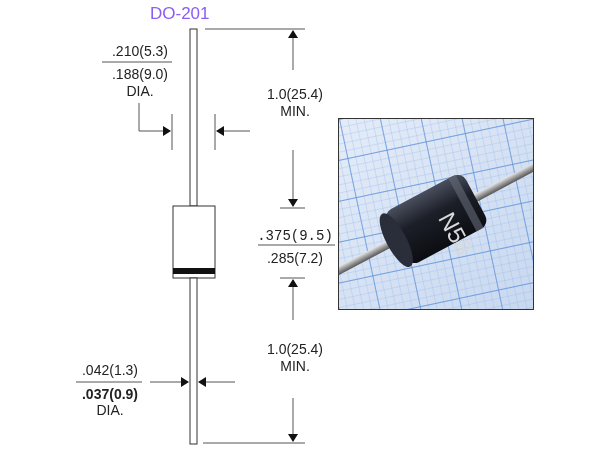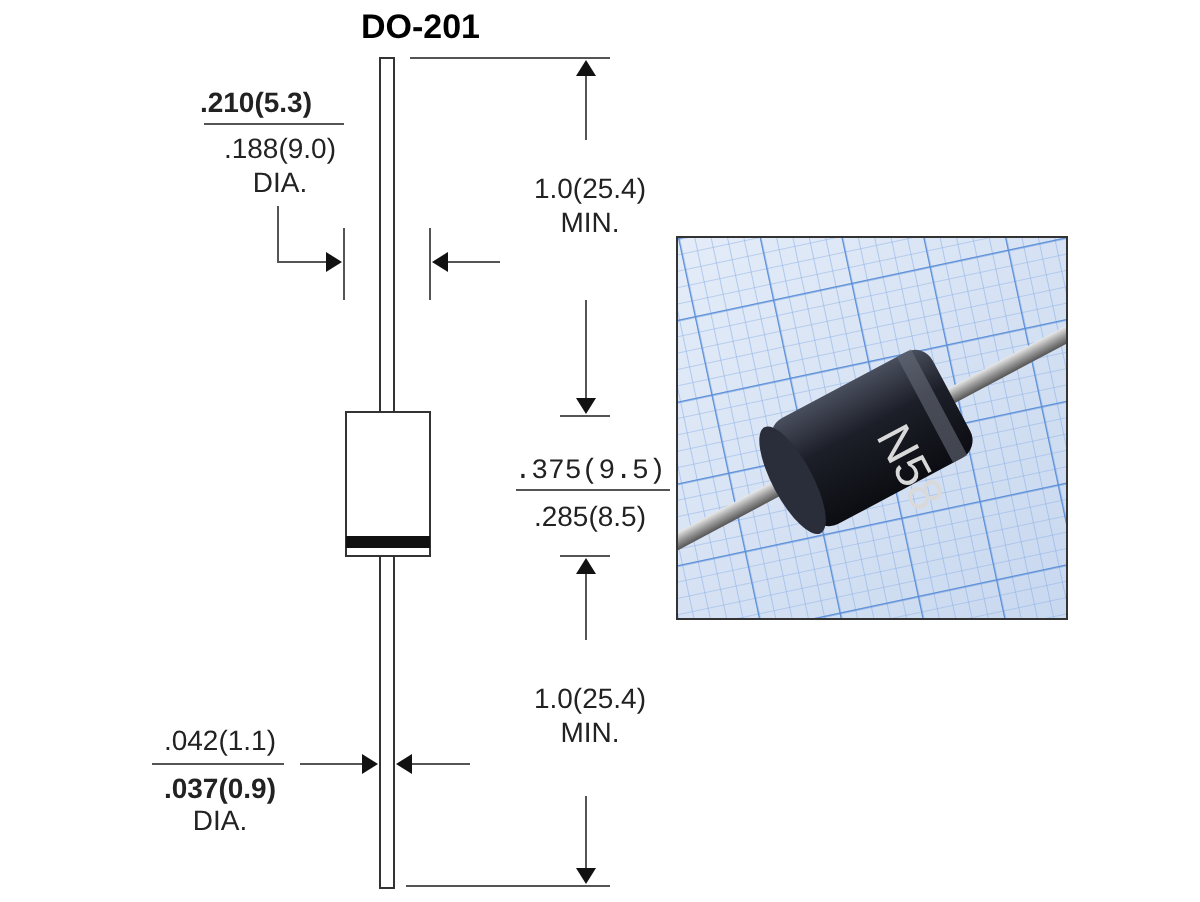--- a/index.html
+++ b/index.html
@@ -1,19 +1,19 @@
 <!DOCTYPE html>
 <html><head>
 <meta charset="utf-8">
 <style>
   html, body { margin:0; padding:0; }
   body { width:600px; height:451px; background:#ffffff; position:relative; overflow:hidden;
          font-family:"Liberation Sans", sans-serif; color:#1a1a1a; }
   .abs { position:absolute; }
-  .title { left:150px; top:4px; width:90px; text-align:right; font-weight:bold; font-size:17px; color:#000000; }
+  .title { left:150px; top:4px; width:90px; text-align:left; font-weight:normal; font-size:17px; color:#8b5cf6; }
   .lbl { font-size:14px; line-height:16px; color:#222; white-space:nowrap; }
   .c { text-align:center; }
   svg.draw { position:absolute; left:0; top:0; }
   .photo { left:338px; top:118px; width:194px; height:190px; border:1px solid #333; overflow:hidden;
            background:#d7e4f5; }
 </style>
 </head>
 <body>
 
 <div class="abs title">DO-201</div>
@@ -48,34 +48,34 @@
   <line x1="172" y1="114" x2="172" y2="150" stroke="#555" stroke-width="1"></line>
   <line x1="215" y1="114" x2="215" y2="150" stroke="#555" stroke-width="1"></line>
   <polyline points="139,103 139,131 170,131" fill="none" stroke="#555" stroke-width="1" marker-end="url(#ah)"></polyline>
   <line x1="250" y1="131" x2="217" y2="131" stroke="#555" stroke-width="1" marker-end="url(#ah)"></line>
 
   <line x1="76" y1="382" x2="142" y2="382" stroke="#555" stroke-width="1"></line>
   <line x1="150" y1="382" x2="188" y2="382" stroke="#555" stroke-width="1" marker-end="url(#ah)"></line>
   <line x1="235" y1="382" x2="199" y2="382" stroke="#555" stroke-width="1" marker-end="url(#ah)"></line>
 </svg>
 
-<div class="abs lbl c" style="left:88px;top:43px;width:80px;font-weight:bold;">.210(5.3)</div>
+<div class="abs lbl c" style="left:100px;top:43px;width:80px;">.210(5.3)</div>
 <div class="abs lbl c" style="left:100px;top:66px;width:80px;">.188(9.0)</div>
 <div class="abs lbl c" style="left:100px;top:83px;width:80px;">DIA.</div>
 
 <div class="abs lbl c" style="left:255px;top:86px;width:80px;">1.0(25.4)</div>
 <div class="abs lbl c" style="left:255px;top:103px;width:80px;">MIN.</div>
 
 <div class="abs lbl c" style="left:255px;top:228px;width:80px;font-family:Liberation Mono, monospace;">.375(9.5)</div>
-<div class="abs lbl c" style="left:255px;top:250px;width:80px;">.285(8.5)</div>
+<div class="abs lbl c" style="left:255px;top:250px;width:80px;">.285(7.2)</div>
 
 <div class="abs lbl c" style="left:255px;top:341px;width:80px;">1.0(25.4)</div>
 <div class="abs lbl c" style="left:255px;top:358px;width:80px;">MIN.</div>
 
-<div class="abs lbl c" style="left:72px;top:362px;width:76px;">.042(1.1)</div>
+<div class="abs lbl c" style="left:72px;top:362px;width:76px;">.042(1.3)</div>
 <div class="abs lbl c" style="left:72px;top:386px;width:76px;font-weight:bold;">.037(0.9)</div>
 <div class="abs lbl c" style="left:72px;top:402px;width:76px;">DIA.</div>
 
 <div class="abs photo">
   <svg width="194" height="190" viewBox="0 0 194 190">
     <defs>
       <pattern id="fine" width="8" height="8" patternUnits="userSpaceOnUse" patternTransform="rotate(-12)">
         <path d="M8 0 L0 0 0 8" fill="none" stroke="#8fb2e6" stroke-width="0.6"></path>
       </pattern>
       <pattern id="coarse" width="40" height="40" patternUnits="userSpaceOnUse" patternTransform="rotate(-12)">

